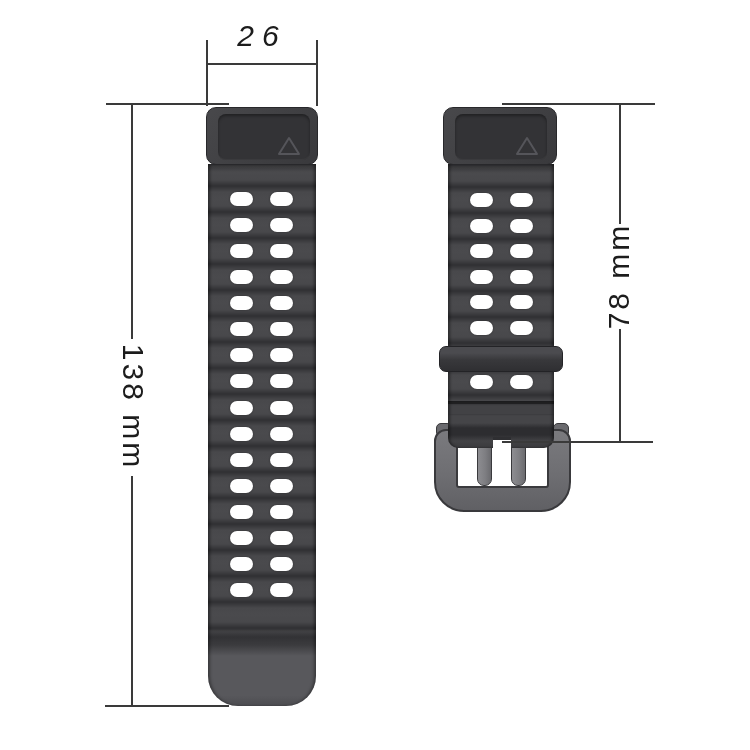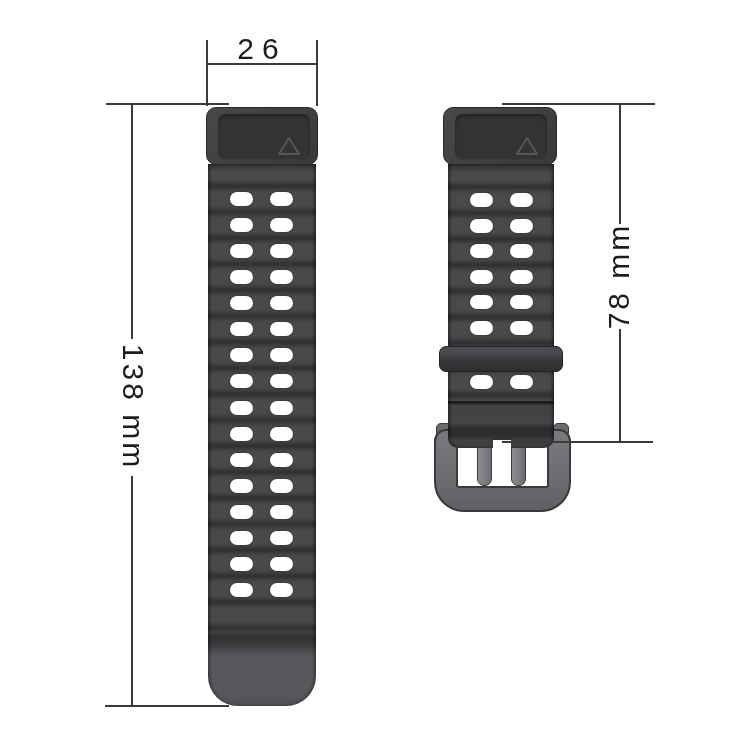--- a/index.html
+++ b/index.html
@@ -64,21 +64,21 @@
       background:linear-gradient(90deg,#8d8d91,var(--c-buckle_prong) 55%,#6b6b6f);z-index:4;}
 </style>
 </head>
 <body>
 
 <div id="canvas">
 
   <div class="line-v" style="left:206px;top:40px;height:66px;"></div>
   <div class="line-v" style="left:316px;top:40px;height:66px;"></div>
   <div class="line-h" style="left:206px;top:63px;width:112px;"></div>
-  <div class="dim-label" style="left:217px;top:33px;width:90px;letter-spacing:8px;">26</div>
+  <div class="dim-label" style="left:217px;top:20px;width:90px;letter-spacing:8px;font-style:italic;">26</div>
 
   <div class="line-h" style="left:106px;top:103px;width:123px;"></div>
   <div class="line-h" style="left:105px;top:705px;width:124px;"></div>
   <div class="line-v" style="left:131px;top:104px;height:235px;"></div>
   <div class="line-v" style="left:131px;top:476px;height:230px;"></div>
   <div class="dim-label rot-cw" style="left:47px;top:390px;width:170px;height:34px;letter-spacing:3px;">138 mm</div>
 
   <div class="line-h" style="left:502px;top:103px;width:153px;"></div>
   <div class="line-h" style="left:502px;top:441px;width:151px;"></div>
   <div class="line-v" style="left:619px;top:104px;height:120px;"></div>

